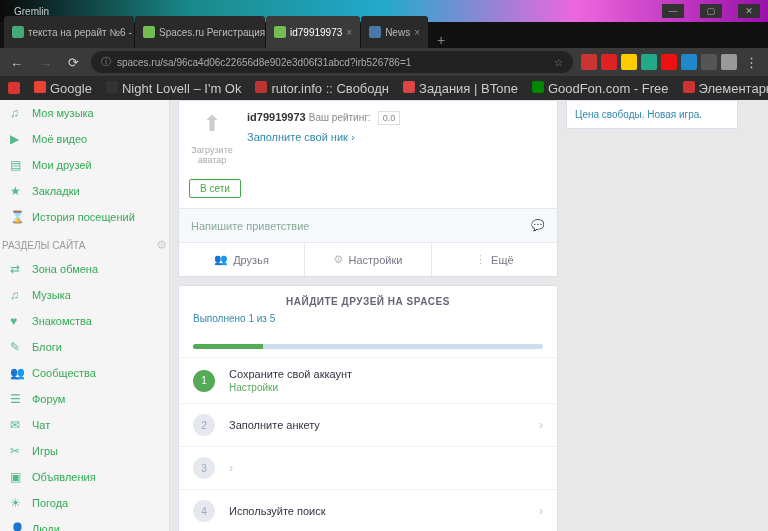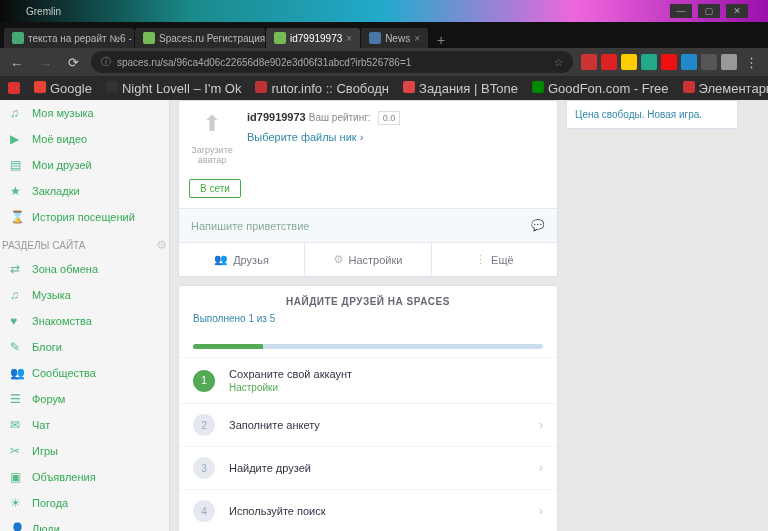--- a/index.html
+++ b/index.html
@@ -1,21 +1,21 @@
 <!DOCTYPE html>
 <html><head>
 <meta charset="utf-8">
 <style>
 *{box-sizing:border-box;margin:0;padding:0;font-family:Arial,Helvetica,sans-serif}
 body{background:#1a1a1a;width:768px;height:531px;overflow:hidden;position:relative}
-.titlebar{height:22px;background:linear-gradient(90deg,#0a0a0a,#1a8a8a,#2ac,#e6d,#91a);display:flex;align-items:center;justify-content:flex-end;padding:0 20px;gap:6px}
+.titlebar{height:22px;background:linear-gradient(90deg,#0a0a0a,#1a8a8a,#2ac,#e6d,#91a);display:flex;align-items:center;justify-content:flex-end;padding:0 8px;gap:16px}
 .titlebar .lbl{color:#ccc;font-size:10px;margin-right:auto;margin-left:6px}
 .winbtn{width:22px;height:14px;background:#333;color:#aaa;font-size:9px;display:flex;align-items:center;justify-content:center;cursor:pointer}
 .tabs{height:26px;background:#111;display:flex;align-items:flex-end;padding-left:4px}
-.tab{height:20px;background:#2a2a2a;color:#bbb;font-size:10px;display:flex;align-items:center;padding:0 8px;max-width:130px;margin-right:1px;border-radius:3px 3px 0 0;gap:4px;cursor:pointer;overflow:hidden;white-space:nowrap}
+.tab{height:32px;background:#2a2a2a;color:#bbb;font-size:10px;display:flex;align-items:center;padding:0 8px;max-width:130px;margin-right:1px;border-radius:3px 3px 0 0;gap:4px;cursor:pointer;overflow:hidden;white-space:nowrap}
 .tab.active{background:#3a3a3a;color:#fff}
 .tab .fav{width:12px;height:12px;background:#4a7;border-radius:2px;flex-shrink:0}
 .tab .fav.s{background:#7b5}
 .tab .fav.v{background:#4a76a8}
 .tab .cls{margin-left:auto;color:#888;font-size:10px}
 .newtab{color:#888;font-size:14px;padding:0 8px}
 .addrbar{height:28px;background:#3a3a3a;display:flex;align-items:center;padding:0 6px;gap:8px}
 .navbtn{color:#ccc;font-size:13px;cursor:pointer;padding:0 4px}
 .addr{flex:1;height:22px;background:#222;border-radius:11px;display:flex;align-items:center;padding:0 10px;color:#aaa;font-size:10px;gap:6px}
 .addr .globe{color:#888}
@@ -229,21 +229,21 @@
           <div class="avatar">
             <div class="img">⬆</div>
             <div>Загрузите аватар</div>
           </div>
           <div class="pinfo">
             <div>
               <span class="uname">id79919973</span>
               <span class="rating">Ваш рейтинг:</span>
               <span class="rbox">0.0</span>
             </div>
-            <a class="rlink">Выберите файлы ник ›</a>
+            <a class="rlink">Заполните свой ник ›</a>
           </div>
         </div>
         <span class="online">В сети</span>
         <div class="greet">
           <span>Напишите приветствие</span>
           <span style="color:#5a8">💬</span>
         </div>
         <div class="tabs3" id="tabs3">
             <div class="tab3">
               <span class="ico">👥</span>
@@ -273,21 +273,20 @@
               <div class="num">1</div>
               <div class="txt">Сохраните свой аккаунт<div class="sub">Настройки</div></div>
             </div>
             <div class="step">
               <div class="num">2</div>
               <div class="txt">Заполните анкету</div>
               <span class="chev">›</span>
             </div>
             <div class="step">
               <div class="num">3</div>
-              <div class="txt">Найдите друзей</div>
               <span class="chev">›</span>
             </div>
             <div class="step">
               <div class="num">4</div>
               <div class="txt">Используйте поиск</div>
               <span class="chev">›</span>
             </div>
             <div class="step">
               <div class="num">5</div>
             </div>

